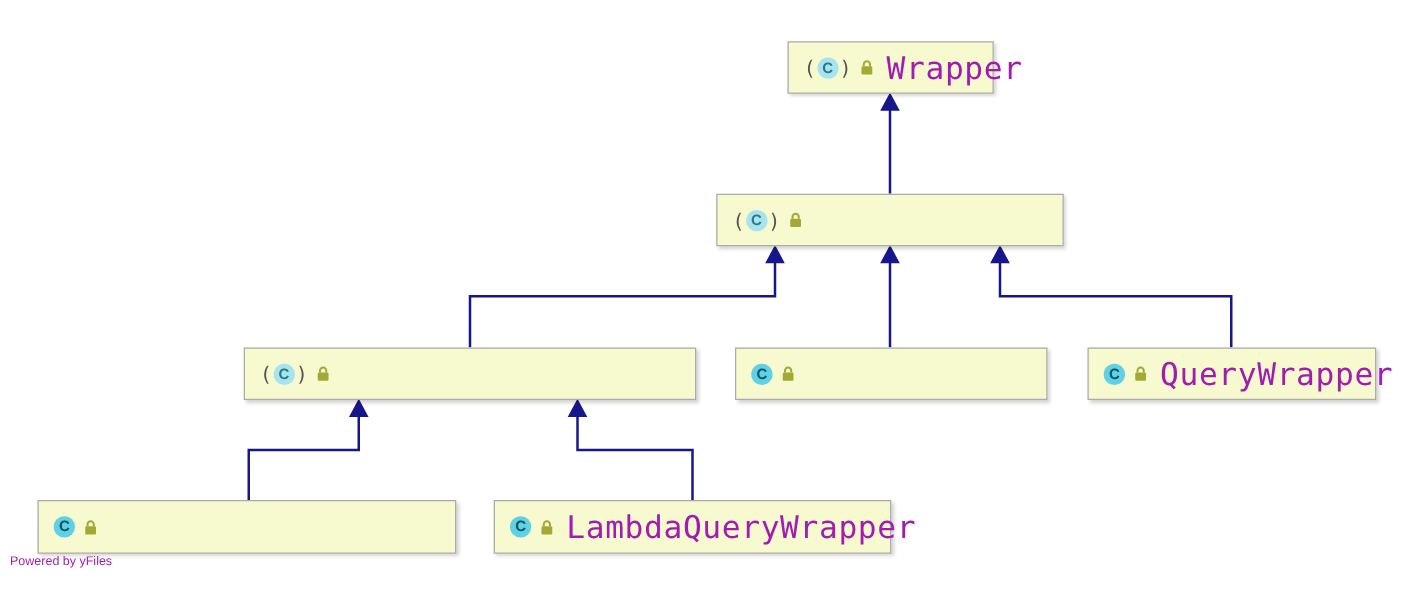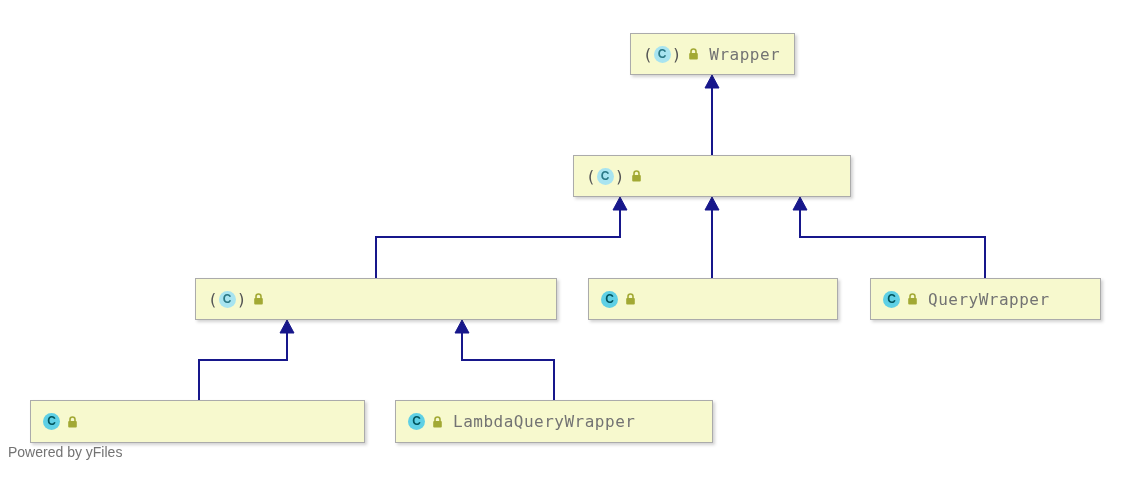--- a/index.html
+++ b/index.html
@@ -81,32 +81,32 @@
     margin-left: 1px;
   }
   .lock {
     display: inline-flex;
     align-items: center;
     margin-left: 6px;
     flex: 0 0 auto;
   }
   .label {
     margin-left: 9px;
-    font-size: 16px;
-    color: #737373;
+    font-size: 25px;
+    color: #a21caf;
     letter-spacing: 0.5px;
     white-space: nowrap;
   }
   .footer {
     position: absolute;
     left: 8px;
     top: 444px;
     font-family: "Liberation Sans", sans-serif;
-    font-size: 14px;
-    color: #737373;
+    font-size: 10px;
+    color: #a21caf;
   }
 </style>
 </head>
 <body>
 
 <div class="canvas">
 
   <svg class="edges-layer" viewBox="0 0 1134 477" xmlns="http://www.w3.org/2000/svg">
 
     <path class="edge" d="M 712 155 L 712 87"></path>

